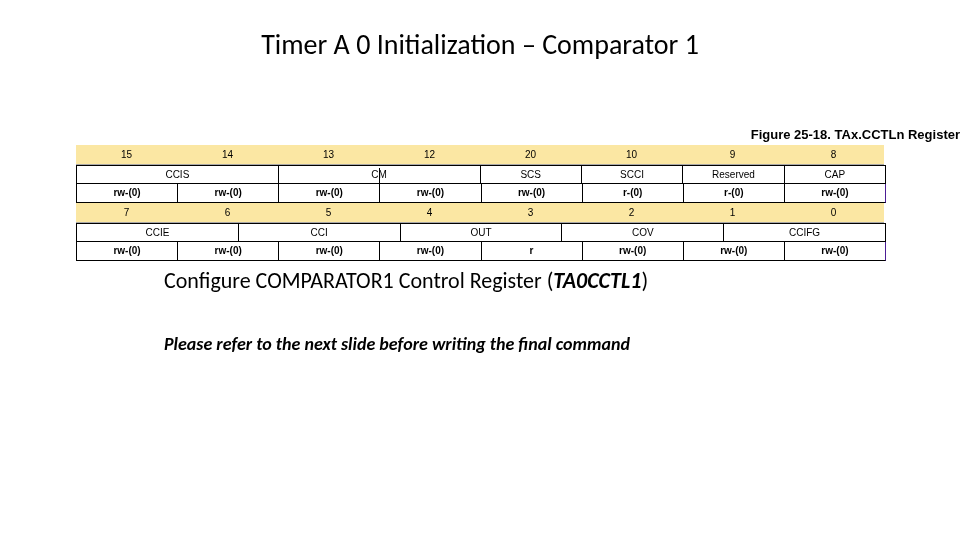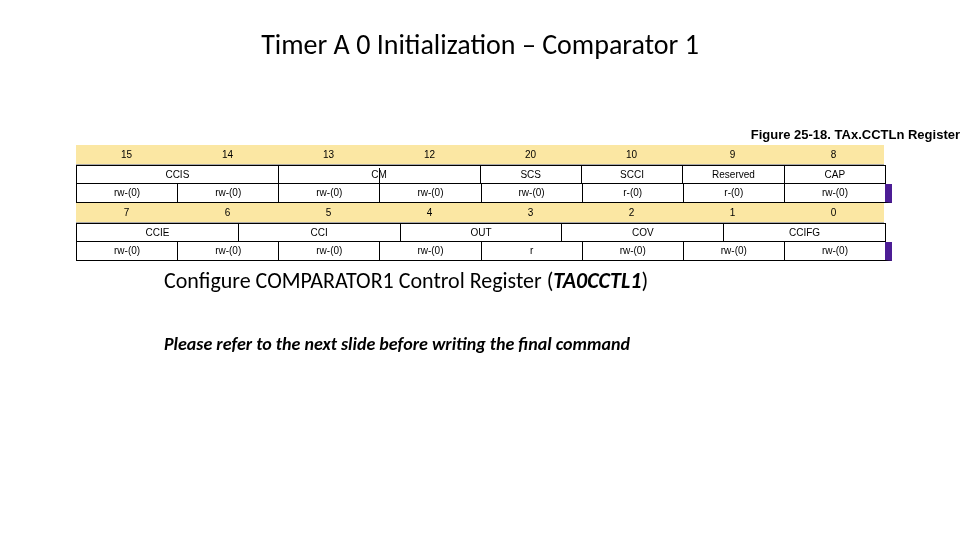--- a/index.html
+++ b/index.html
@@ -73,21 +73,22 @@
     border-bottom: 1px solid #000;
     border-left: 1px solid #000;
     border-right: 1px solid #000;
   }
   .fields-row .cell { padding: 3px 0 3px 0; }
 
   
   .rw-row {
     border-bottom: 1px solid #000;
     border-left: 1px solid #000;
-    border-right: 7px solid #4c1d95;
+    border-right: 1px solid #4c1d95;
+    font-weight: bold;
   }
   .rw-row .cell { padding: 3px 0 4px 0; }
 
   .span2 { flex: 2 2 0; }
 
   
   .cm-cell {
     position: relative;
   }
   .cm-cell::after {

